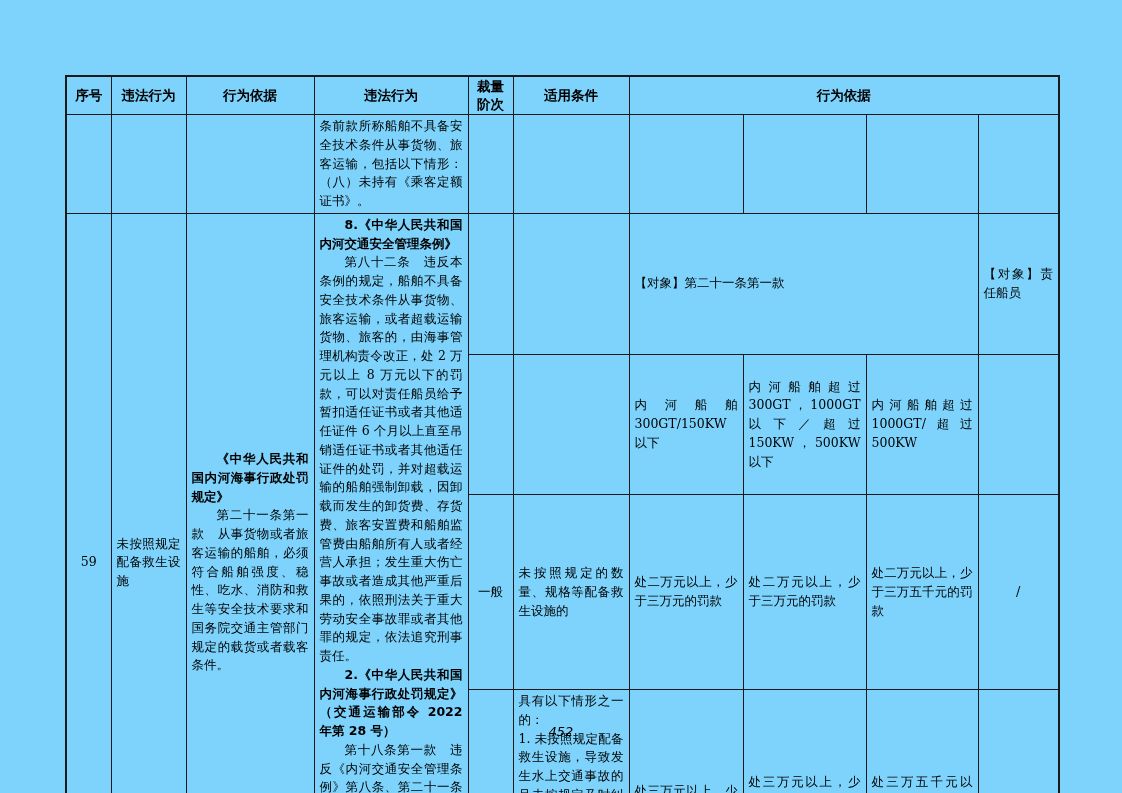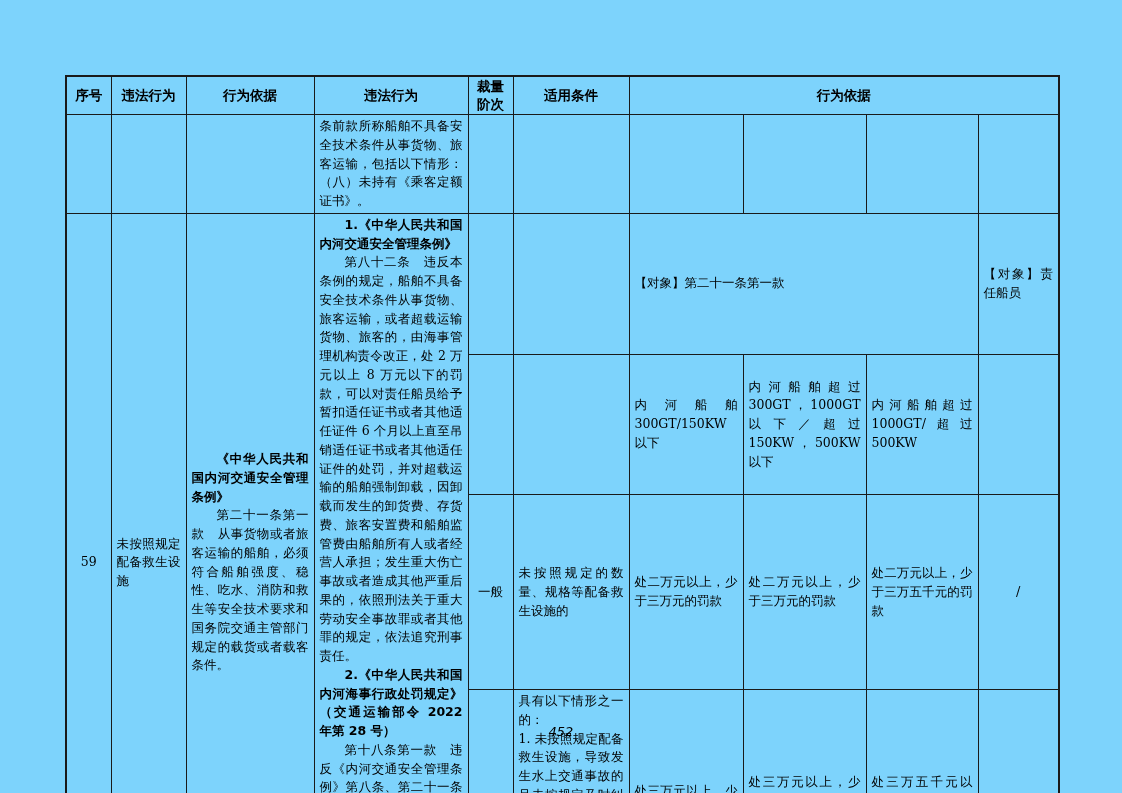--- a/index.html
+++ b/index.html
@@ -63,25 +63,25 @@
       <td></td>
       <td></td>
       <td></td>
       <td></td>
     </tr>
 
     <tr class="h-sub-a">
       <td rowspan="4" class="ctr">59</td>
       <td rowspan="4" class="just">未按照规定配备救生设施</td>
       <td rowspan="4">
-        <p class="bold-title">《中华人民共和国内河交通安全管理条例》</p>
+        <p class="bold-title">《中华人民共和国内河海事行政处罚规定》</p>
         <p>第二十一条第一款　从事货物或者旅客运输的船舶，必须符合船舶强度、稳性、吃水、消防和救生等安全技术要求和国务院交通主管部门规定的载货或者载客条件。</p>
       </td>
       <td rowspan="4" class="top">
-        <p class="bold-title">1.《中华人民共和国内河交通安全管理条例》</p>
+        <p class="bold-title">8.《中华人民共和国内河交通安全管理条例》</p>
         <p>第八十二条　违反本条例的规定，船舶不具备安全技术条件从事货物、旅客运输，或者超载运输货物、旅客的，由海事管理机构责令改正，处 2 万元以上 8 万元以下的罚款，可以对责任船员给予暂扣适任证书或者其他适任证件 6 个月以上直至吊销适任证书或者其他适任证件的处罚，并对超载运输的船舶强制卸载，因卸载而发生的卸货费、存货费、旅客安置费和船舶监管费由船舶所有人或者经营人承担；发生重大伤亡事故或者造成其他严重后果的，依照刑法关于重大劳动安全事故罪或者其他罪的规定，依法追究刑事责任。</p>
         <p class="bold-title">2.《中华人民共和国内河海事行政处罚规定》（交通运输部令 2022 年第 28 号）</p>
         <p>第十八条第一款　违反《内河交通安全管理条例》第八条、第二十一条的规定，船舶不具备安全技术条件从事货物、旅客运输，或者超载运输货物、超定额运输旅客，依照《内河交通安全管理条例》第八十二条</p>
       </td>
       <td></td>
       <td></td>
       <td colspan="3">【对象】第二十一条第一款</td>
       <td class="just">【对象】责任船员</td>
     </tr>
 

